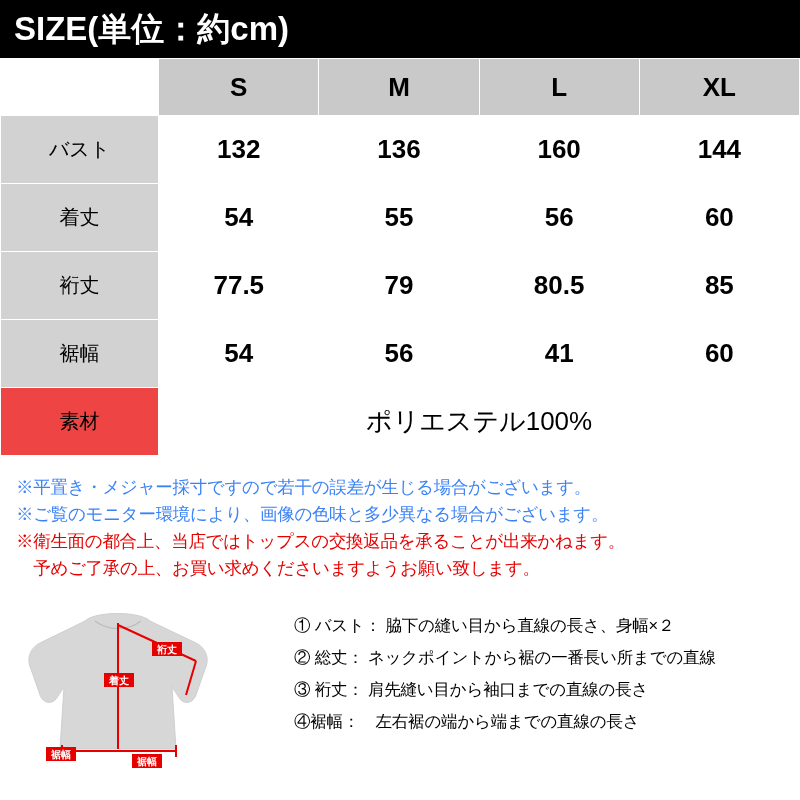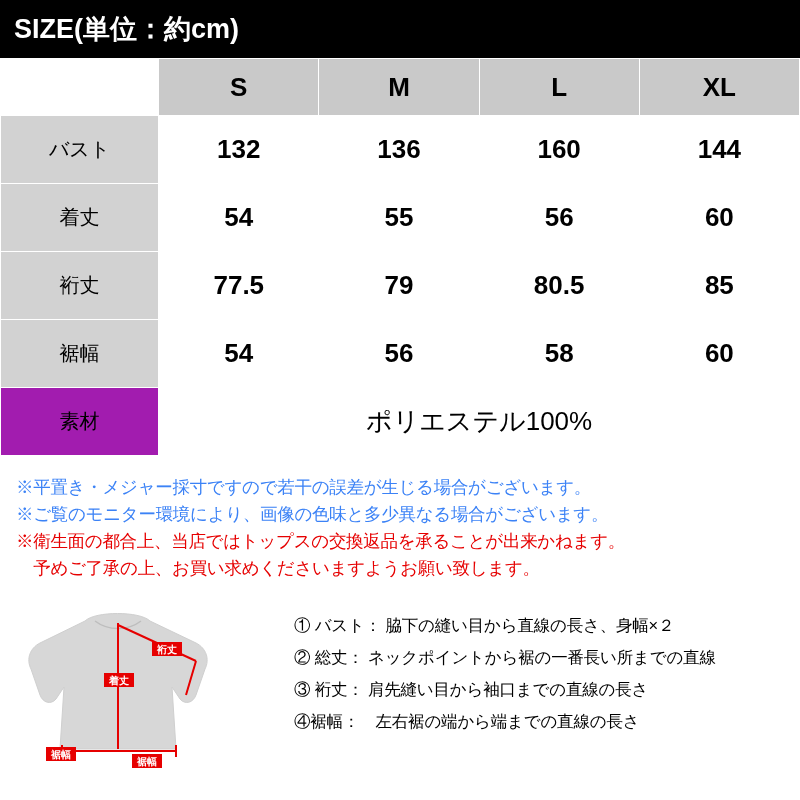--- a/index.html
+++ b/index.html
@@ -25,21 +25,21 @@
   .title-bar {
     background: #000000;
     color: #ffffff;
     height: 58px;
     display: flex;
     align-items: center;
     padding-left: 14px;
     box-sizing: border-box;
   }
   .title-bar .title-text {
-    font-size: 27px;
+    font-size: 33px;
     font-weight: bold;
     letter-spacing: 0px;
   }
 
   
   table.size-table {
     border-collapse: collapse;
     width: 800px;
     table-layout: fixed;
   }
@@ -70,21 +70,21 @@
     color: #000;
     height: 67px;
   }
   tr.data-row td.value {
     background: #ffffff;
     font-size: 26px;
     font-weight: bold;
     color: #000;
   }
   tr.material-row td.rowlabel {
-    background: #a21caf;
+    background: #ef4444;
     font-size: 20px;
     height: 67px;
   }
   tr.material-row td.value {
     background: #ffffff;
     font-size: 26px;
     font-weight: normal;
   }
 
   
@@ -181,21 +181,21 @@
         <td class="value">77.5</td>
         <td class="value">79</td>
         <td class="value">80.5</td>
         <td class="value">85</td>
       </tr>
 
       <tr class="data-row">
         <td class="rowlabel">裾幅</td>
         <td class="value">54</td>
         <td class="value">56</td>
-        <td class="value">58</td>
+        <td class="value">41</td>
         <td class="value">60</td>
       </tr>
 
       <tr class="material-row">
         <td class="rowlabel">素材</td>
         <td class="value" colspan="4">ポリエステル100%</td>
       </tr>
     </tbody>
   </table>
 

